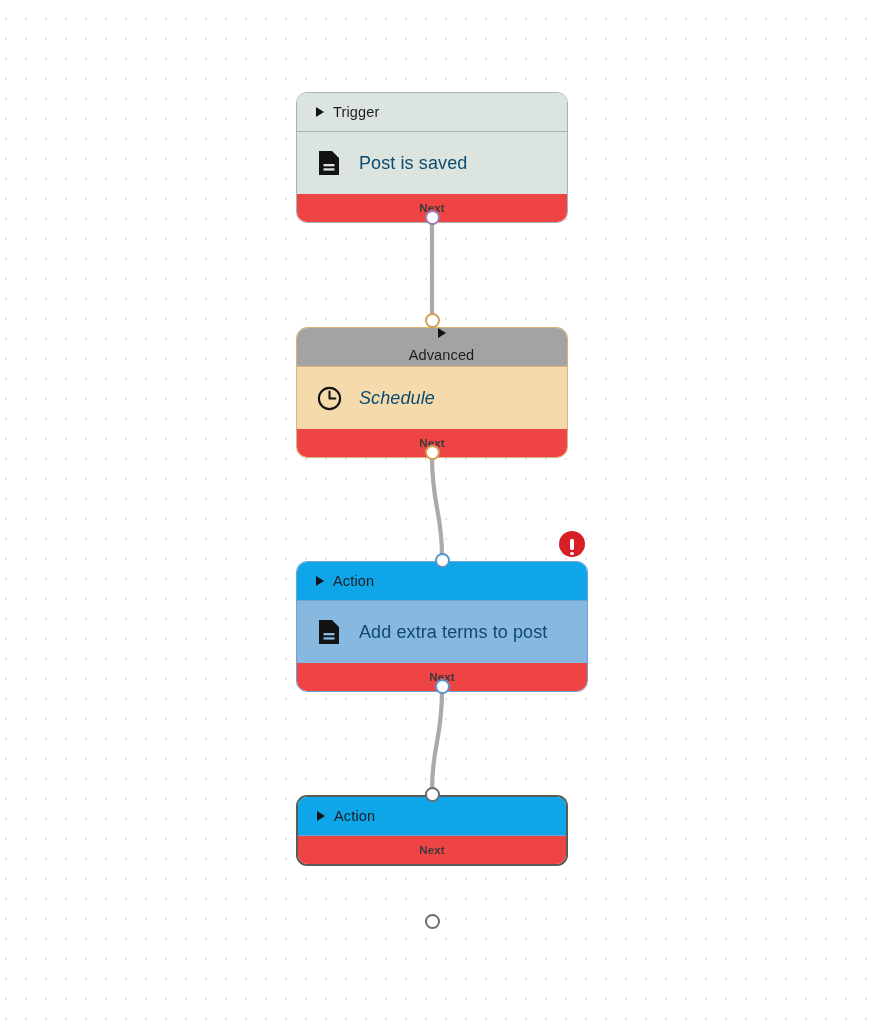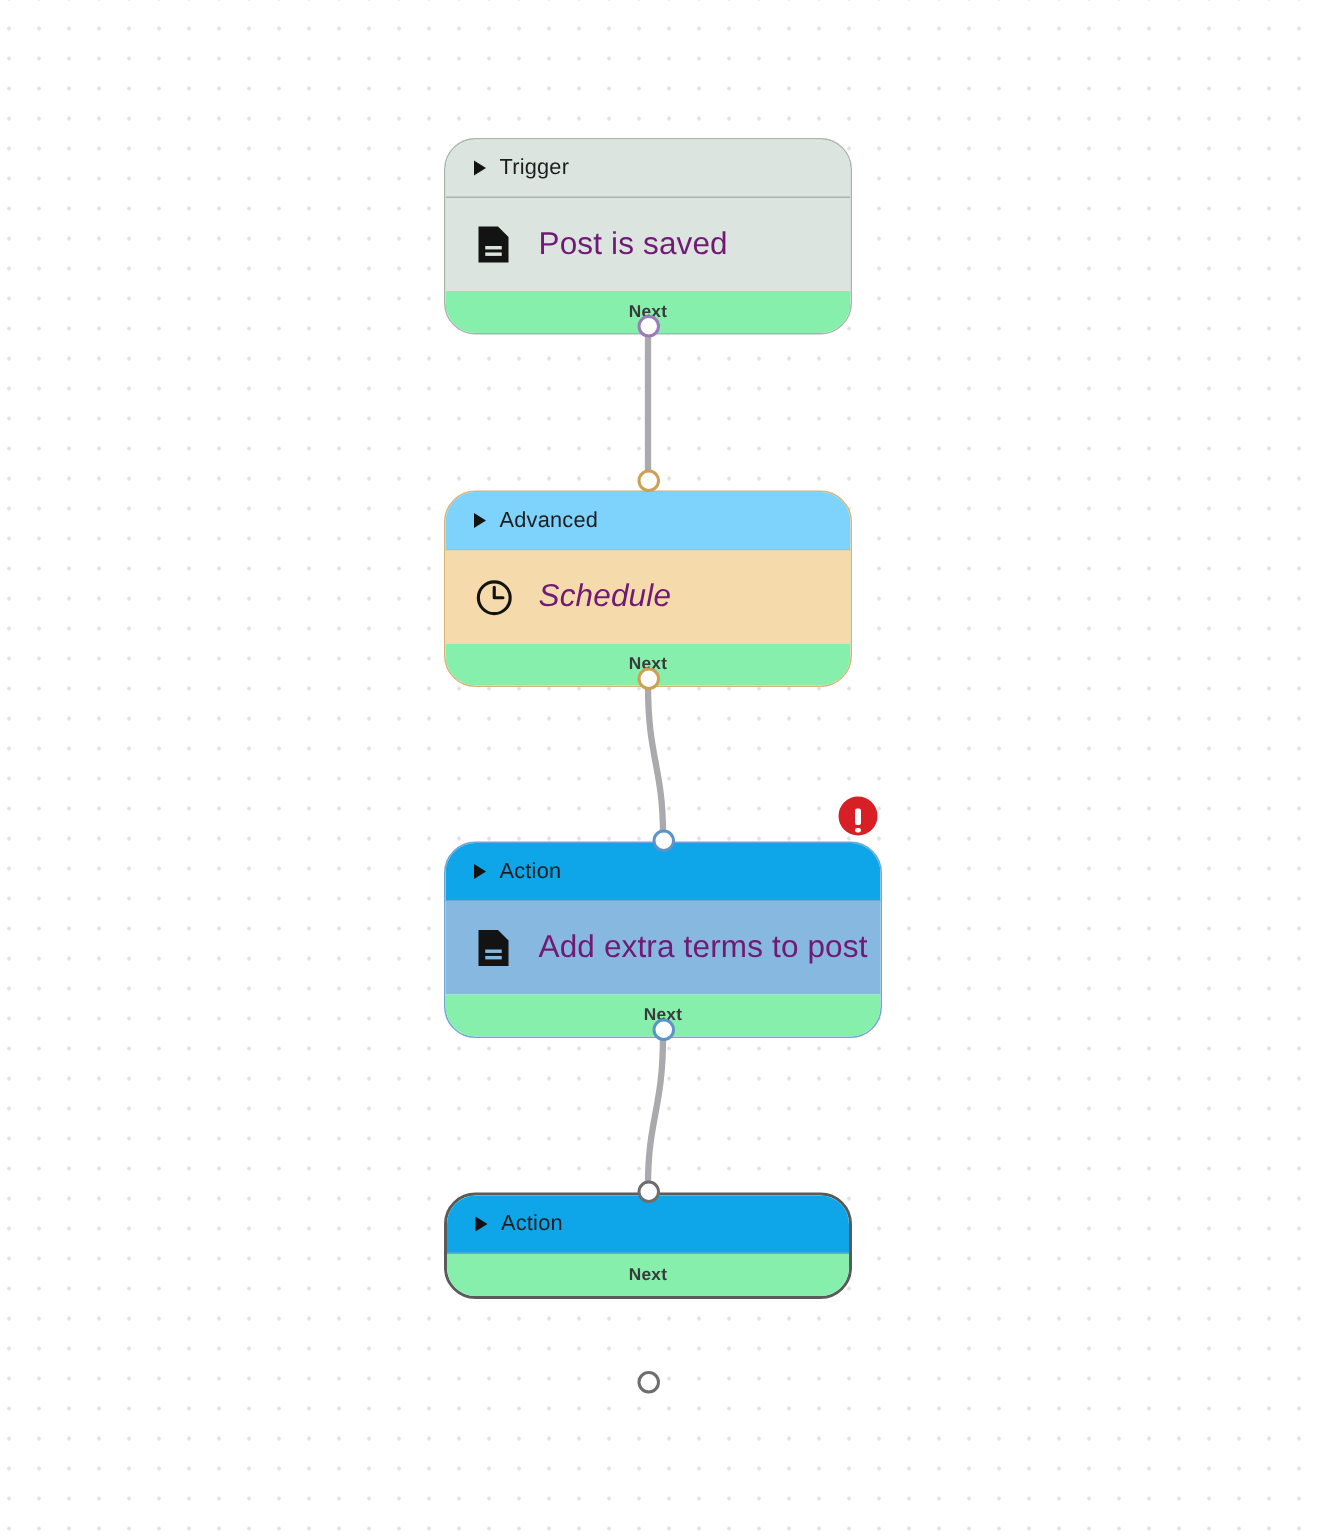--- a/index.html
+++ b/index.html
@@ -32,21 +32,21 @@
     width: 882px;
     height: 1024px;
     pointer-events: none;
     z-index: 1;
   }
 
   
   .node {
     position: absolute;
     z-index: 2;
-    border-radius: 21px;
+    border-radius: 11px;
     background: #ffffff;
     box-sizing: border-box;
     overflow: hidden;
   }
   .node.theme-green  { border: 1.4px solid #a8b5ad; }
   .node.theme-orange { border: 1.4px solid #d8b478; }
   .node.theme-blue   { border: 1.4px solid #6fa5d4; }
   .node.selected     { border: 2.2px solid #5a5a5a; }
 
   .node-header {
@@ -54,21 +54,21 @@
     align-items: center;
     gap: 9px;
     padding: 0 0 0 19px;
     height: 39px;
     box-sizing: border-box;
     font-size: 14.5px;
     color: #1d1d1f;
     letter-spacing: 0.15px;
   }
   .theme-green  .node-header { background: #dbe4df; border-bottom: 1.2px solid #a8b5ad; }
-  .theme-orange .node-header { background: #7dd3fc; border-bottom: 1.2px solid #d8b478; }
+  .theme-orange .node-header { background: #a3a3a3; border-bottom: 1.2px solid #d8b478; flex-direction: column; }
   .theme-blue   .node-header { background: #0ea5e9; border-bottom: 1.2px solid #6fa5d4; }
 
   .disclosure-tri {
     width: 0;
     height: 0;
     border-left: 8px solid #131313;
     border-top: 5.5px solid transparent;
     border-bottom: 5.5px solid transparent;
     flex: 0 0 auto;
   }
@@ -87,29 +87,29 @@
 
   .node-icon {
     flex: 0 0 auto;
     width: 26px;
     height: 26px;
     display: flex;
     align-items: center;
     justify-content: center;
   }
   .node-title {
-    font-size: 21px;
-    color: #701a75;
+    font-size: 18px;
+    color: #0c4a6e;
     white-space: nowrap;
     letter-spacing: 0.1px;
   }
 
   .node-footer {
     height: 28px;
-    background: #86efac;
+    background: #ef4444;
     display: flex;
     align-items: center;
     justify-content: center;
     font-size: 11.5px;
     font-weight: bold;
     color: #3a3a3c;
     letter-spacing: 0.2px;
   }
 
   

